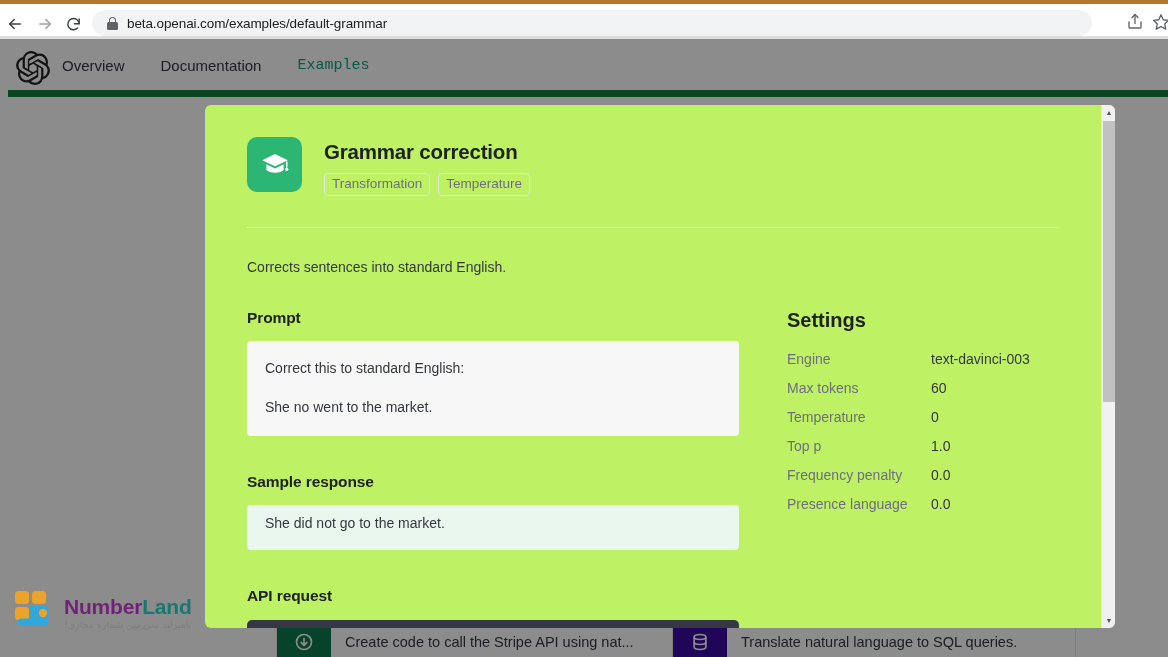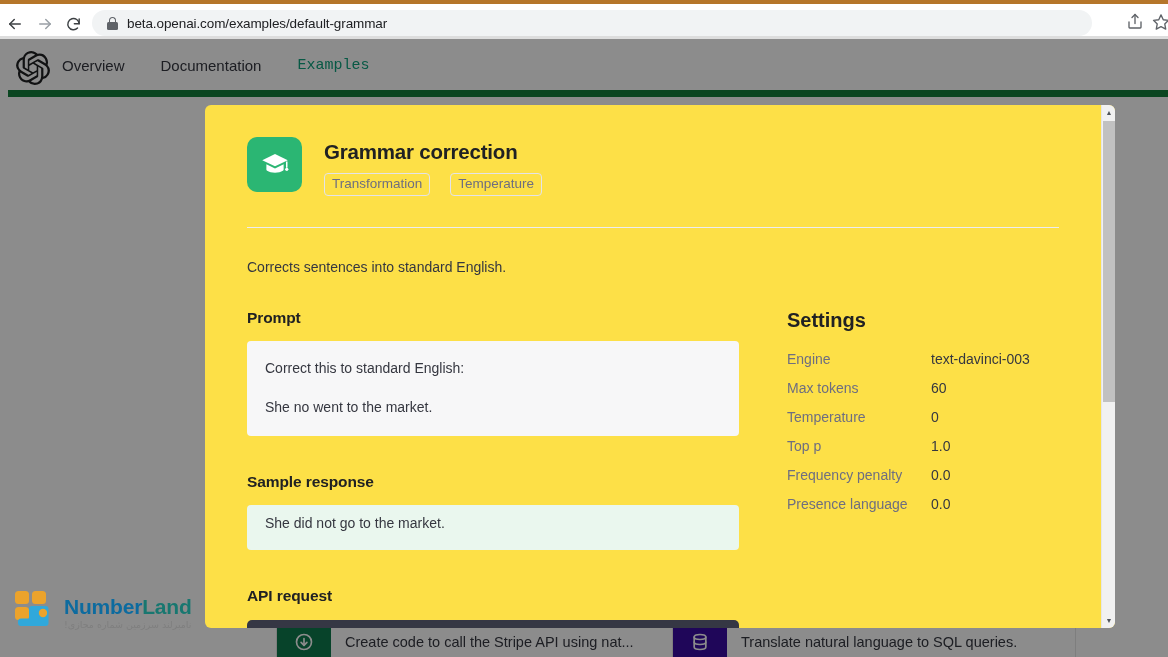--- a/index.html
+++ b/index.html
@@ -110,37 +110,37 @@
   #wm-sub {
     position: absolute; left: 50px; top: 30px;
     font-size: 9.5px; color: #7e7e7e; direction: rtl;
     font-family: "DejaVu Sans", sans-serif;
   }
 
   
   #modal {
     position: absolute; left: 205px; top: 105px;
     width: 910px; height: 523px;
-    background: #fde047; border-radius: 6px;
+    background: #bef264; border-radius: 6px;
     overflow: hidden;
   }
   #modal-body {
     position: absolute; left: 0; top: 0; width: 896px; height: 523px;
     padding: 32px 42px 0 42px;
   }
   #card-header { display: flex; align-items: flex-start; gap: 22px; }
   #card-icon {
     width: 55px; height: 55px; border-radius: 10px; flex: none;
     display: flex; align-items: center; justify-content: center;
   }
   #card-title {
     font-size: 20.5px; font-weight: bold; color: #202123;
     letter-spacing: -0.2px; margin-top: 3px;
   }
-  #card-tags { display: flex; gap: 20px; margin-top: 9px; }
+  #card-tags { display: flex; gap: 8px; margin-top: 9px; }
   .tag {
     font-size: 13.5px; color: #6e6e80;
     border: 1px solid #e3e3e8; border-radius: 4px;
     padding: 2px 7px 3px 7px; line-height: 1.2;
   }
   #divider {
     height: 1px; background: #ececf1;
     margin: 31px 0 0 0;
   }
   #card-desc {
@@ -367,16 +367,16 @@
 
 <div id="watermark">
   <svg width="44" height="46" viewBox="0 0 44 46">
     <rect x="1" y="2" width="14" height="13" rx="3.5" fill="#f5a623"></rect>
     <rect x="18" y="2" width="14" height="13" rx="3.5" fill="#f5a623"></rect>
     <rect x="1" y="18" width="14" height="13" rx="3.5" fill="#f5a623"></rect>
     <path d="M18 17h13.5a3 3 0 0 1 3 3v14a3 3 0 0 1-3 3H7a3 3 0 0 1-3-3v-1.5a3 3 0 0 1 3-3h8V20a3 3 0 0 1 3-3z" fill="#29abe2"></path>
     <circle cx="29" cy="24" r="4.2" fill="#f5a623"></circle>
   </svg>
   <div id="wm-text-main">
-    <span style="color:#0369a1">Number</span><span style="color:#0f766e">Land</span>
+    <span style="color:#701a75">Number</span><span style="color:#0f766e">Land</span>
   </div>
   <div id="wm-sub">نامبرلند سرزمین شماره مجازی!</div>
 </div>
 
 </body></html>

